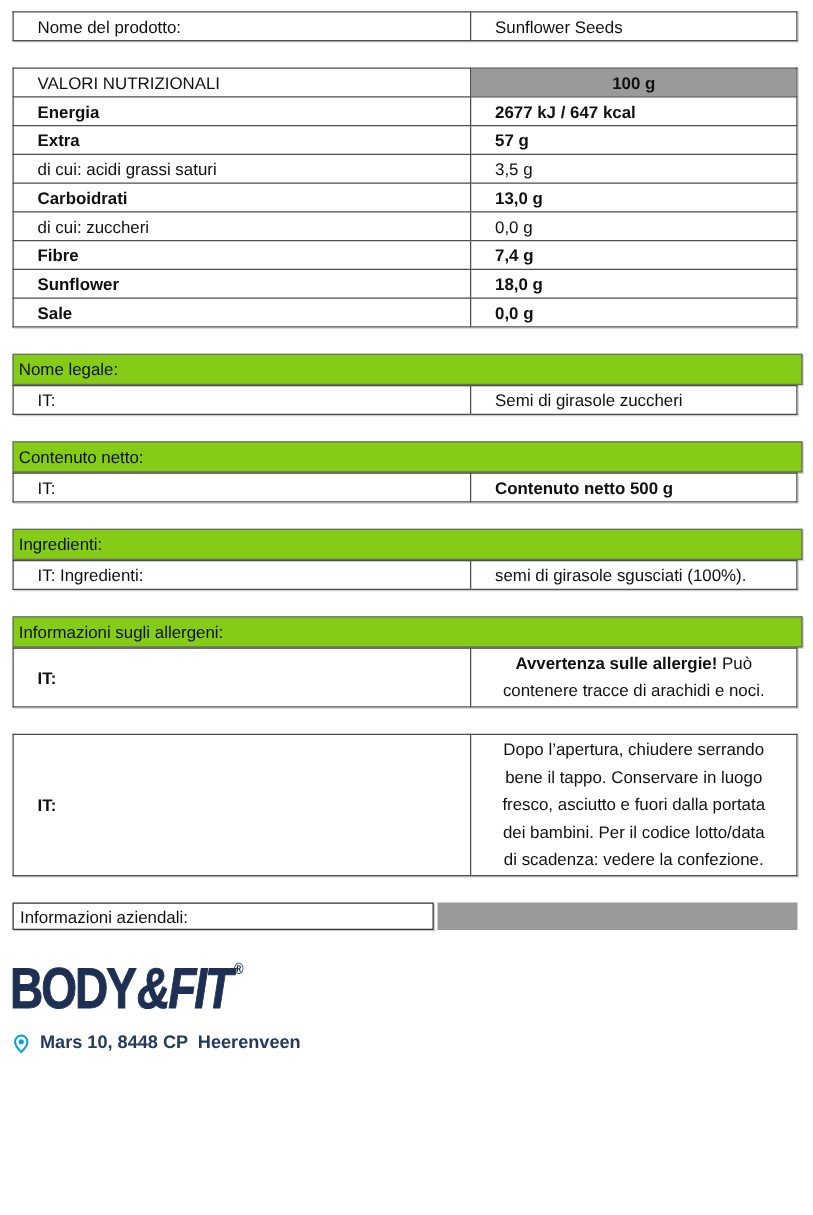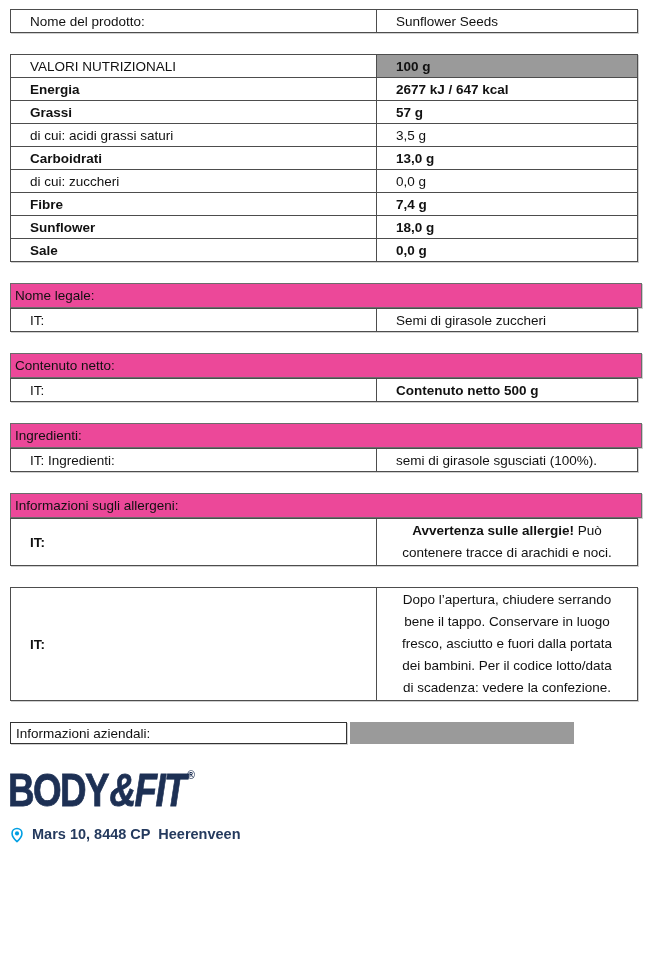--- a/index.html
+++ b/index.html
@@ -17,31 +17,31 @@
     box-shadow:1px 1px 0 #cfcfcf;}
   table.tbl td{border:1px solid #4d4d4d;padding:1px 19px;height:20px;
     vertical-align:middle;overflow:hidden;}
   td.c1{width:327px;}
   .b{font-weight:bold;}
   td.vbottom{vertical-align:bottom;padding-bottom:3px;}
   td.multiline{line-height:22px;padding-top:2px;padding-bottom:3px;text-align:center;}
 
   
   .bar{
-    width:626px;background:#ec4899;border:1px solid #6b6b6b;
+    width:626px;background:#84cc16;border:1px solid #6b6b6b;
     padding:2px 0 2px 4px;min-height:17px;line-height:19px;
     box-shadow:1px 1px 0 #cfcfcf;box-sizing:content-box;
   }
   .bar .bar-text{display:block;max-width:335px;}
 
   
-  td.gray-cell{background:#9a9a9a;}
-
-  
-  .company-row{display:flex;width:564px;height:22px;margin-top:15px;}
+  td.gray-cell{background:#9a9a9a;text-align:center;}
+
+  
+  .company-row{display:flex;width:628px;height:22px;margin-top:15px;}
   .company-row .left{
     width:325px;border:1px solid #333;background:#fff;
     padding:1px 5px;line-height:19px;box-shadow:1px 1px 0 #cfcfcf;
   }
   .company-row .right{flex:1;background:#9a9a9a;margin-left:3px;}
 
   
   .mt{margin-top:21px;}
   .mt-first{margin-top:9px;}
 
@@ -81,21 +81,21 @@
       <tbody>
           <tr>
         <td class="c1">VALORI NUTRIZIONALI</td>
         <td class="gray-cell b">100 g</td>
       </tr>
       <tr>
         <td class="c1 b">Energia</td>
         <td class="b">2677 kJ / 647 kcal</td>
       </tr>
       <tr>
-        <td class="c1 b">Grassi</td>
+        <td class="c1 b">Extra</td>
         <td class="b">57 g</td>
       </tr>
       <tr>
         <td class="c1">di cui: acidi grassi saturi</td>
         <td>3,5 g</td>
       </tr>
       <tr>
         <td class="c1 b">Carboidrati</td>
         <td class="b">13,0 g</td>
       </tr>

